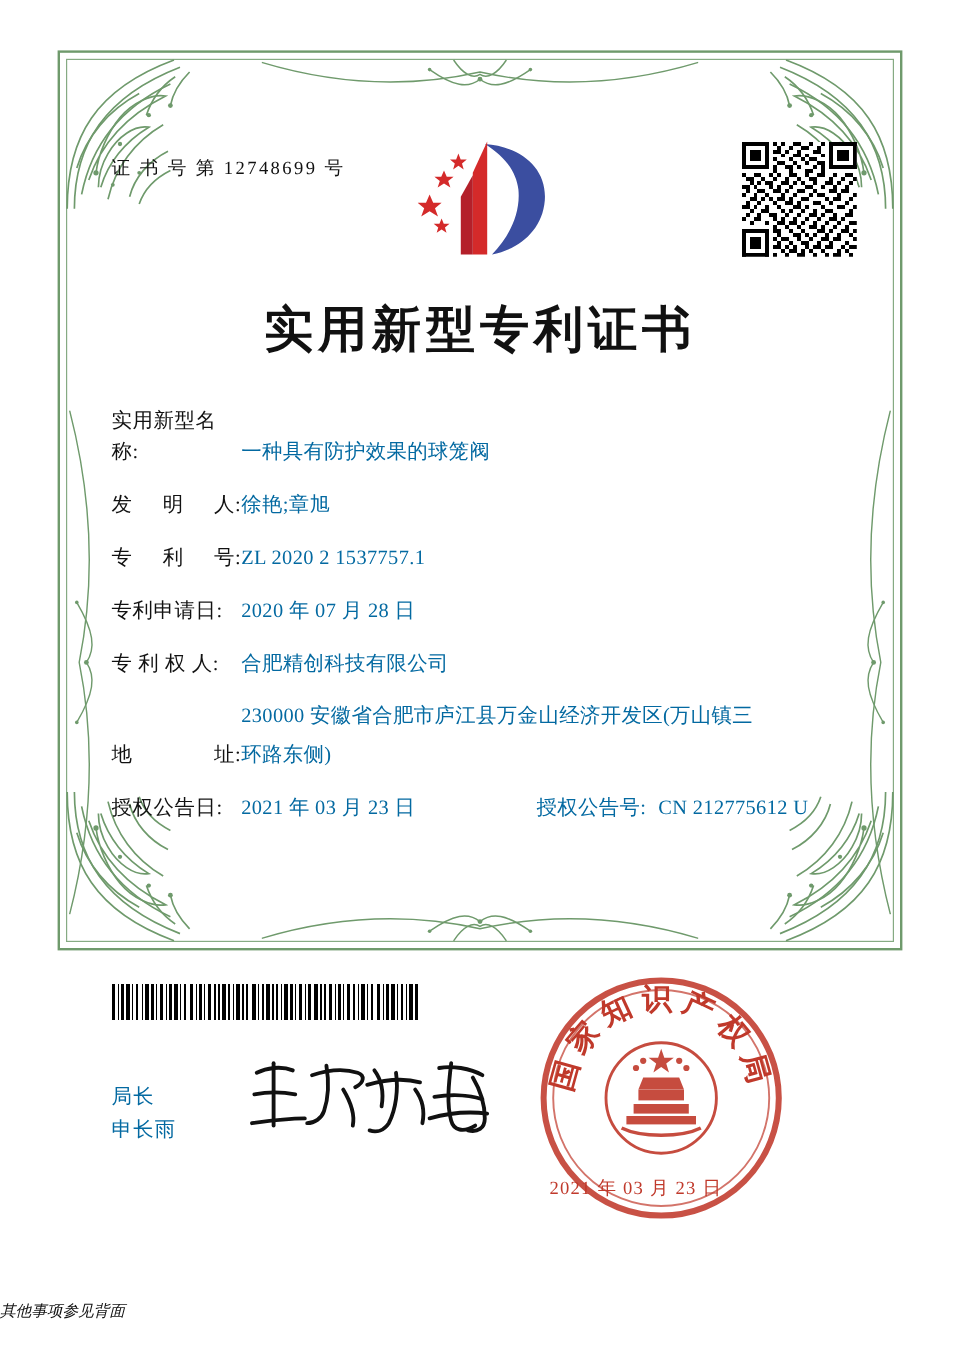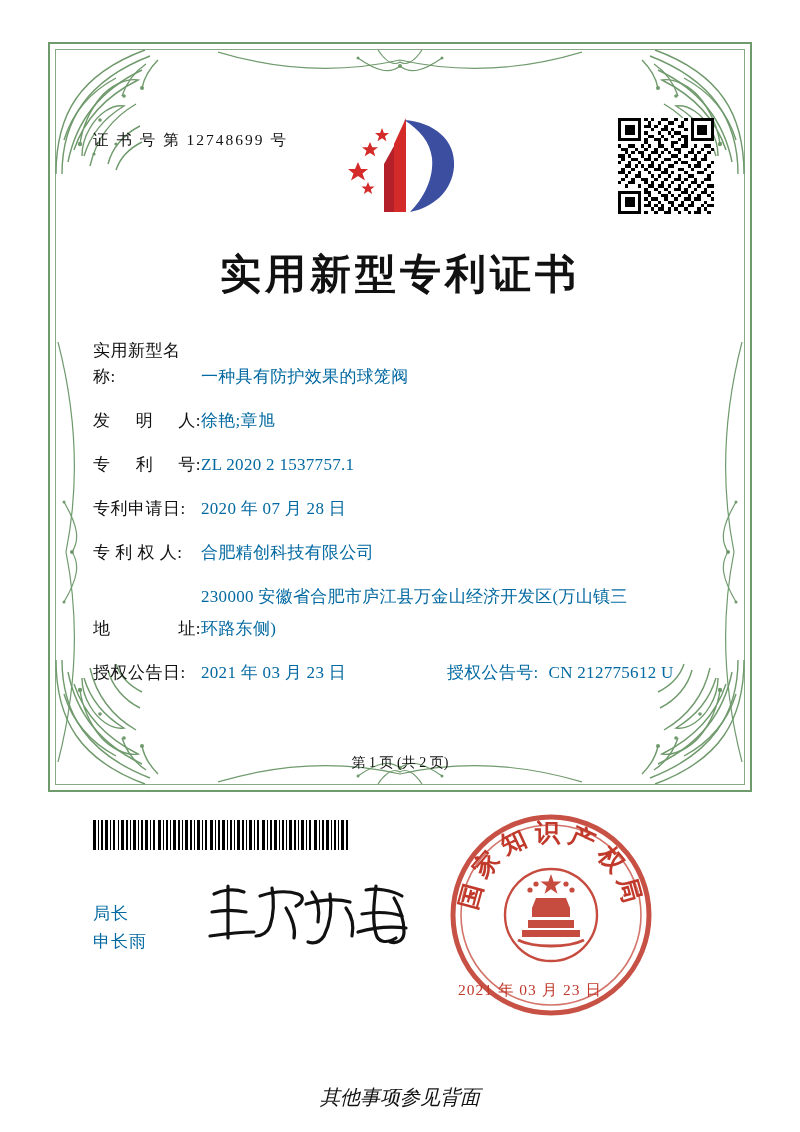--- a/index.html
+++ b/index.html
@@ -221,22 +221,21 @@
     bottom: 20px;
     text-align: center;
     font-size: 14px;
     color: #111;
   }
 
   .footer-note {
     position: absolute;
     left: 0; right: 0;
     top: 1084px;
-    text-align: center;
-    font-size: 20px;
+    font-size: 13px;
     color: #111;
     font-style: italic;
     font-family: "Liberation Serif", serif;
   }
 </style>
 </head>
 <body>
 
 <div class="certificate">
 
@@ -801,18 +800,17 @@
       <defs>
         <path id="sealArc" d="M 103,103 m -74,0 a 74,74 0 1,1 148,0"></path>
       </defs>
       <text fill="#c0392b" font-size="25" font-weight="bold" font-family="'DejaVu Serif', serif" letter-spacing="7">
         <textPath href="#sealArc" startOffset="50%" text-anchor="middle">国家知识产权局</textPath>
       </text>
     </svg>
 
     <div class="seal-date">2021 年 03 月 23 日</div>
 
-    <div class="page-no">第 1 页 (共 2 页)</div>
 
   </div>
 </div>
 
 <div class="footer-note">其他事项参见背面</div>
 
 </body></html>

